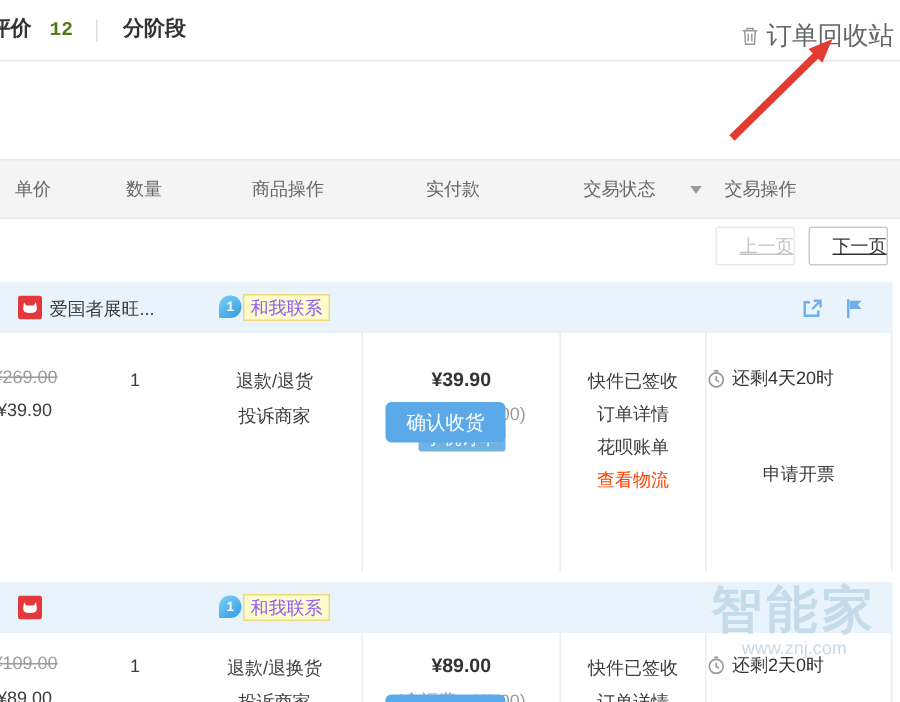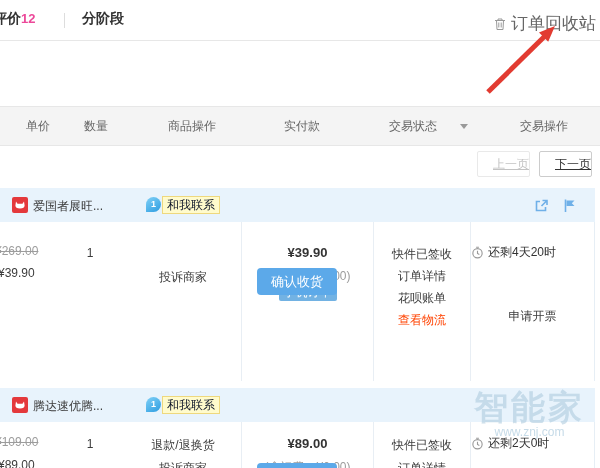--- a/index.html
+++ b/index.html
@@ -3,41 +3,41 @@
 <meta charset="utf-8">
 <style>
   * { margin:0; padding:0; box-sizing:border-box; }
   html,body { width:600px; height:468px; background:#fff; }
   body { font-family:"Liberation Sans","DejaVu Sans",sans-serif; color:#3c3c3c; }
   #page { position:relative; width:600px; height:468px; overflow:hidden; background:#fff; }
 
   
   .topbar { position:absolute; left:0; top:0; width:600px; height:41px; border-bottom:1px solid #e7e7e7; background:#fff; }
   .tab-review { position:absolute; left:-7px; top:10px; font-size:14px; font-weight:600; color:#333; white-space:nowrap; }
-  .tab-count { color:#ec4899; font-weight:600; margin-left:0; font-size:13px; }
+  .tab-count { color:#4d7c0f; font-weight:600; margin-left:12px; font-size:13px;font-family:Liberation Mono, monospace; }
   .tab-sep { position:absolute; left:64px; top:13px; width:1px; height:15px; background:#ddd; }
   .tab-staged { position:absolute; left:82px; top:10px; font-size:14px; font-weight:600; color:#333; }
   .recycle { position:absolute; right:4px; top:12px; font-size:17px; color:#666; display:flex; align-items:center; gap:4px; cursor:pointer; }
 
   
   .thead { position:absolute; left:0; top:106px; width:600px; height:40px; background:#f4f4f4; border-top:1px solid #e7e7e7; border-bottom:1px solid #e7e7e7; }
   .thead .col { position:absolute; top:0; line-height:38px; font-size:12px; color:#666; }
   .caret { position:absolute; left:460px; top:17px; width:0; height:0; border-left:4px solid transparent; border-right:4px solid transparent; border-top:5px solid #999; cursor:pointer; }
 
   
   .pager-btn { position:absolute; top:151px; width:53px; height:26px; background:#fff; font-size:12px; text-align:right; line-height:24px; border-radius:2px; cursor:pointer;text-decoration:underline; }
   .pager-prev { left:477px; border:1px solid #e9e9e9; color:#c3c3c3; }
   .pager-next { left:539px; border:1px solid #ccc; color:#333; }
 
   
   .order-head { position:absolute; left:0; width:595px; height:34px; background:#e8f3fc; }
   .tmall-icon { position:absolute; left:12px; top:9px; width:16px; height:16px; }
   .shop-name { position:absolute; left:33px; top:10px; font-size:12px; color:#3c3c3c; cursor:pointer; white-space:nowrap; }
   .ww-icon { position:absolute; left:146px; top:9px; width:15px; height:15px; background:linear-gradient(145deg,#7fd0f7,#2d9ce0); border-radius:55% 55% 55% 4%; color:#fff; font-size:9px; font-weight:bold; text-align:center; line-height:15px; cursor:pointer; }
-  .contact-badge { position:absolute; left:162px; top:8px; font-size:12px; color:#0f172a; background:#fffbcc; border:1px solid #eed87e; padding:0 4px; line-height:16px; cursor:pointer; white-space:nowrap; }
+  .contact-badge { position:absolute; left:162px; top:8px; font-size:12px; color:#8b5cf6; background:#fffbcc; border:1px solid #eed87e; padding:0 4px; line-height:16px; cursor:pointer; white-space:nowrap; }
   .head-icon { position:absolute; top:9px; width:17px; height:17px; cursor:pointer; }
 
   .order-body { position:absolute; left:0; width:595px; border-right:1px solid #e6eef5; background:#fff; }
   .vsep { position:absolute; top:0; bottom:0; width:1px; background:#e8eef4; }
   .cell { position:absolute; font-size:12px; color:#3c3c3c; }
   .center { text-align:center; }
   .strike { color:#9c9c9c; text-decoration:line-through; }
   .muted { color:#9c9c9c; }
   .bold-amt { font-size:13px; font-weight:bold; color:#333; }
   .link { cursor:pointer; }
@@ -65,27 +65,27 @@
     <span class="tab-staged">分阶段</span>
     <span class="recycle">
       <svg width="14" height="14" viewBox="0 0 14 14">
         <path d="M2 3.5 H12 M5 3.5 V2 H9 V3.5 M3.5 3.5 L4 12.5 H10 L10.5 3.5 M5.8 5.5 V10.5 M8.2 5.5 V10.5" fill="none" stroke="#999" stroke-width="1"></path>
       </svg>
       <span>订单回收站</span>
     </span>
   </div>
 
   <div class="thead">
-    <span class="col" style="left:26px">单价</span>
+    <span class="col" style="left:10px">单价</span>
     <span class="col" style="left:84px">数量</span>
     <span class="col" style="left:168px">商品操作</span>
     <span class="col" style="left:284px">实付款</span>
     <span class="col" style="left:389px">交易状态</span>
     <span class="caret"></span>
-    <span class="col" style="left:520px">交易操作</span>
+    <span class="col" style="left:483px">交易操作</span>
   </div>
 
   <div class="pager-btn pager-prev">上一页</div>
   <div class="pager-btn pager-next">下一页</div>
 
   <div class="order-head" style="top:188px">
     <svg class="tmall-icon" viewBox="0 0 16 16">
       <rect width="16" height="16" rx="2" fill="#e4393c"></rect>
       <path d="M4 4.5 L5.5 6.7 H10.5 L12 4.5 L12.6 8.6 Q12.6 11.6 8 11.6 Q3.4 11.6 3.4 8.6 Z" fill="#fff"></path>
     </svg>
@@ -105,20 +105,21 @@
   <div class="order-body" style="top:222px; height:159px;">
     <span class="vsep" style="left:241px"></span>
     <span class="vsep" style="left:373px"></span>
     <span class="vsep" style="left:470px"></span>
 
     <span class="cell strike" style="left:-5px; top:22px">¥269.00</span>
     <span class="cell" style="left:-2px; top:44px">¥39.90</span>
 
     <span class="cell center" style="left:78px; top:24px; width:24px">1</span>
 
+    <span class="cell center link" style="left:138px; top:24px; width:90px">退款/退货</span>
     <span class="cell center link" style="left:138px; top:47px; width:90px">投诉商家</span>
 
     <span class="cell center bold-amt" style="left:242px; top:23px; width:131px">¥39.90</span>
     <span class="cell center muted" style="left:242px; top:46px; width:131px">(含运费：¥0.00)</span>
     <span class="cell center" style="left:242px; top:62px; width:131px"><span class="mobile-badge">手机订单</span></span>
 
     <span class="cell center" style="left:374px; top:24px; width:96px">快件已签收</span>
     <span class="cell center link" style="left:374px; top:46px; width:96px">订单详情</span>
     <span class="cell center link" style="left:374px; top:68px; width:96px">花呗账单</span>
     <span class="cell center link-orange" style="left:374px; top:90px; width:96px">查看物流</span>
@@ -132,21 +133,20 @@
     </span>
     <button class="confirm-btn" style="top:46px">确认收货</button>
     <span class="cell center link" style="left:471px; top:86px; width:123px">申请开票</span>
   </div>
 
   <div class="order-head" style="top:388px">
     <svg class="tmall-icon" viewBox="0 0 16 16">
       <rect width="16" height="16" rx="2" fill="#e4393c"></rect>
       <path d="M4 4.5 L5.5 6.7 H10.5 L12 4.5 L12.6 8.6 Q12.6 11.6 8 11.6 Q3.4 11.6 3.4 8.6 Z" fill="#fff"></path>
     </svg>
-    <span class="shop-name">腾达速优腾...</span>
     <span class="ww-icon">1</span>
     <span class="contact-badge">和我联系</span>
   </div>
 
   <div class="order-body" style="top:422px; height:160px;">
     <span class="vsep" style="left:241px"></span>
     <span class="vsep" style="left:373px"></span>
     <span class="vsep" style="left:470px"></span>
 
     <span class="cell strike" style="left:-5px; top:13px">¥109.00</span>

